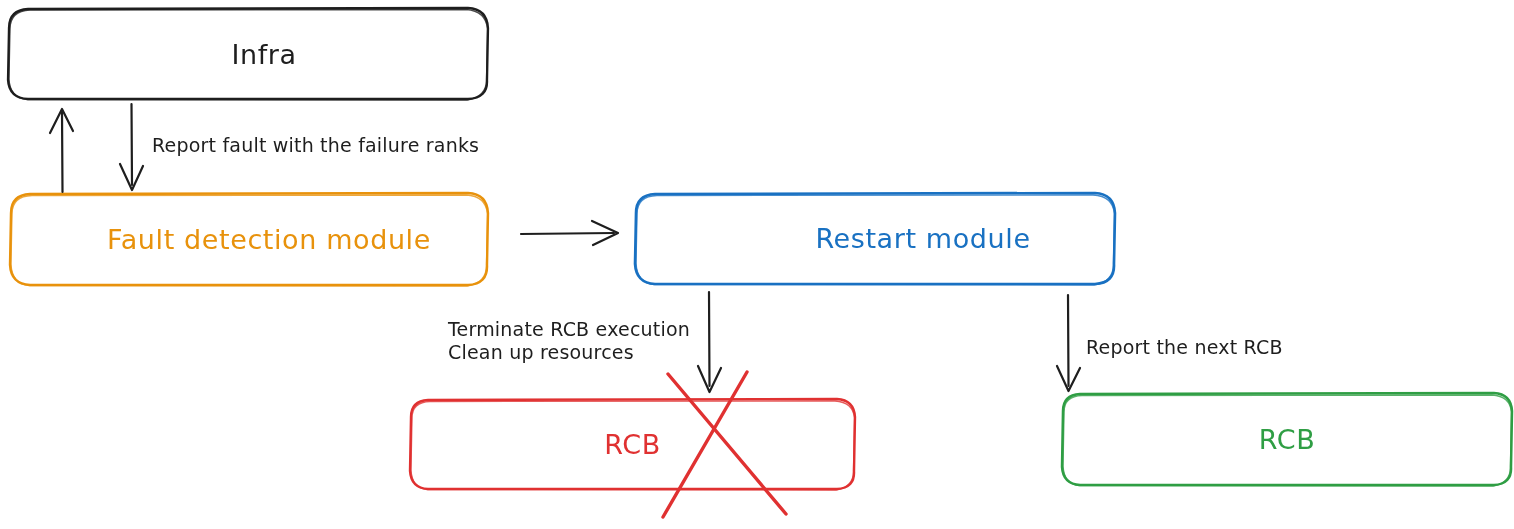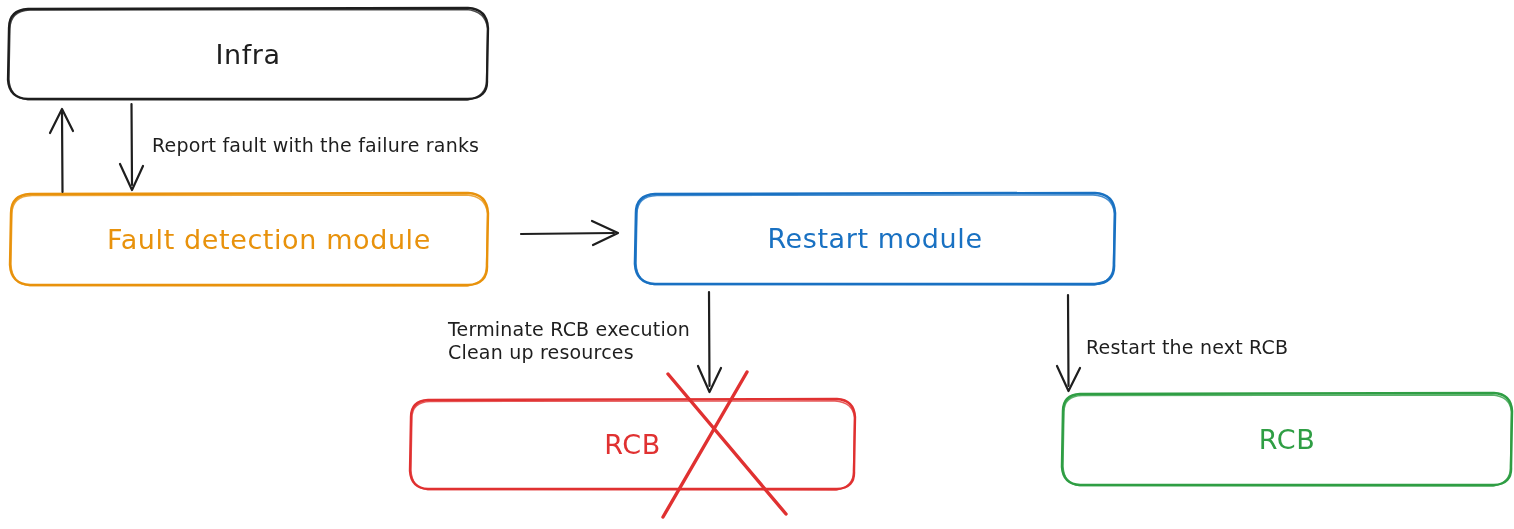--- a/index.html
+++ b/index.html
@@ -104,32 +104,32 @@
       <path d="M 698 366 L 709.5 392 L 721 368" fill="none" stroke="#1e1e1e" stroke-width="2.2" stroke-linecap="round" stroke-linejoin="round"></path>
     </g>
 
     <g>
       <path d="M 1068 295 L 1068.5 386" fill="none" stroke="#1e1e1e" stroke-width="2.2" stroke-linecap="round"></path>
       <path d="M 1057 366 L 1068.5 391 L 1080 368" fill="none" stroke="#1e1e1e" stroke-width="2.2" stroke-linecap="round" stroke-linejoin="round"></path>
     </g>
 
   </svg>
 
-  <div class="node-label" style="left:8px; top:8px; width:480px; height:92px; color:#1e1e1e;">Infra</div>
+  <div class="node-label" style="left:24px; top:8px; width:480px; height:92px; color:#1e1e1e;">Infra</div>
 
   <div class="node-label" style="left:10px; top:193px; width:478px; height:92px; color:#e8920c;margin-left:20px;">Fault detection module</div>
 
-  <div class="node-label" style="left:635px; top:193px; width:480px; height:91px; color:#1971c2;">Restart module</div>
+  <div class="node-label" style="left:635px; top:193px; width:480px; height:91px; color:#1971c2;padding-left:48px;">Restart module</div>
 
   <div class="node-label" style="left:410px; top:399px; width:445px; height:90px; color:#e03131;">RCB</div>
 
   <div class="node-label" style="left:1062px; top:393px; width:450px; height:92px; color:#2f9e44;">RCB</div>
 
   <div class="edge-label" style="left:448px; top:318px;">
     <div>Terminate RCB execution</div>
     <div>Clean up resources</div>
   </div>
 
   <div class="edge-label" style="left:152px; top:134px;">Report fault with the failure ranks</div>
 
-  <div class="edge-label" style="left:1086px; top:336px;">Restart the next RCB</div>
+  <div class="edge-label" style="left:1086px; top:336px;">Report the next RCB</div>
 
 </div>
 
 </body></html>

